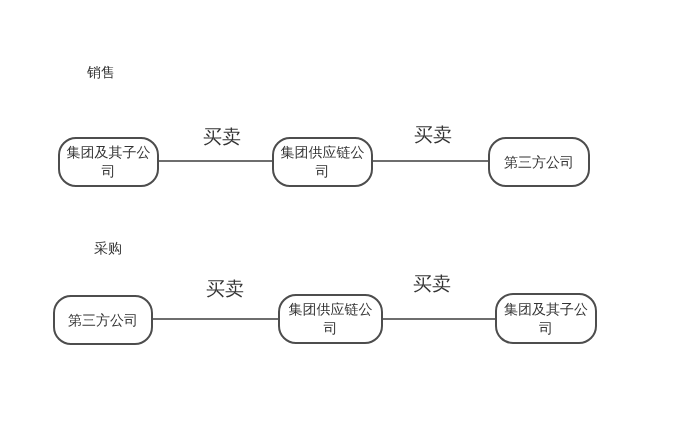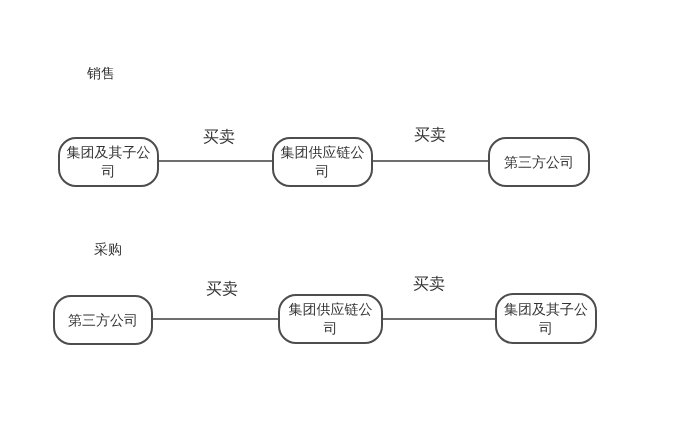--- a/index.html
+++ b/index.html
@@ -5,21 +5,21 @@
   html, body {
     margin: 0;
     padding: 0;
     background: #ffffff;
   }
   .canvas {
     position: relative;
     width: 700px;
     height: 359px;
     background: var(--background, #ffffff);
-    font-family: Liberation Sans, sans-serif;
+    font-family: Liberation Serif, serif;
     color: var(--text, #333333);
     overflow: hidden;
   }
   .section-label {
     position: absolute;
     font-size: 14px;
     line-height: 16px;
     color: var(--text, #333333);
     white-space: nowrap;
   }
@@ -45,21 +45,21 @@
   }
   .edge {
     position: absolute;
     height: 0;
     border-top: 2px solid var(--edge-line, #6e6e6e);
     z-index: 1;
   }
   .edge-label {
     position: absolute;
     width: 32px;
-    font-size: 16px;
+    font-size: 19px;
     line-height: 16px;
     text-align: center;
     color: var(--text, #333333);
     white-space: nowrap;
   }
 </style>
 </head>
 <body>
 
 <div class="canvas">

